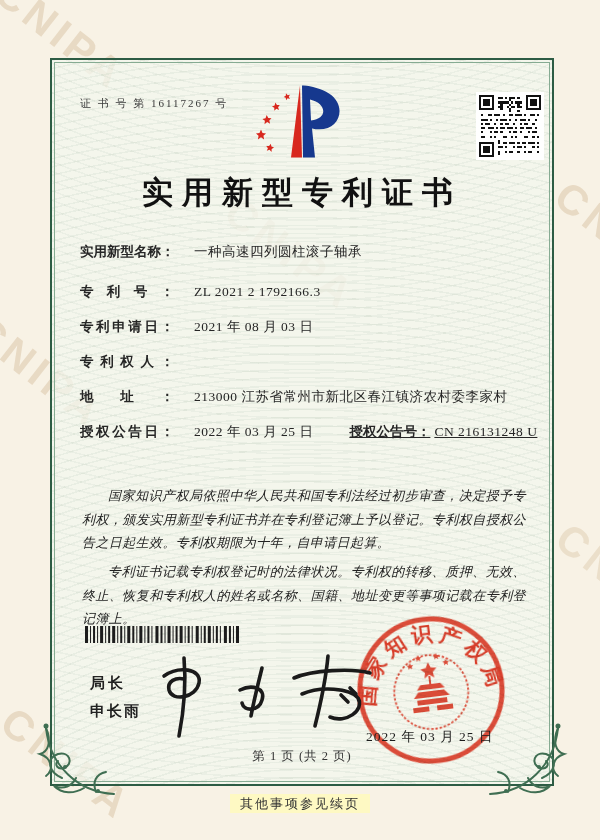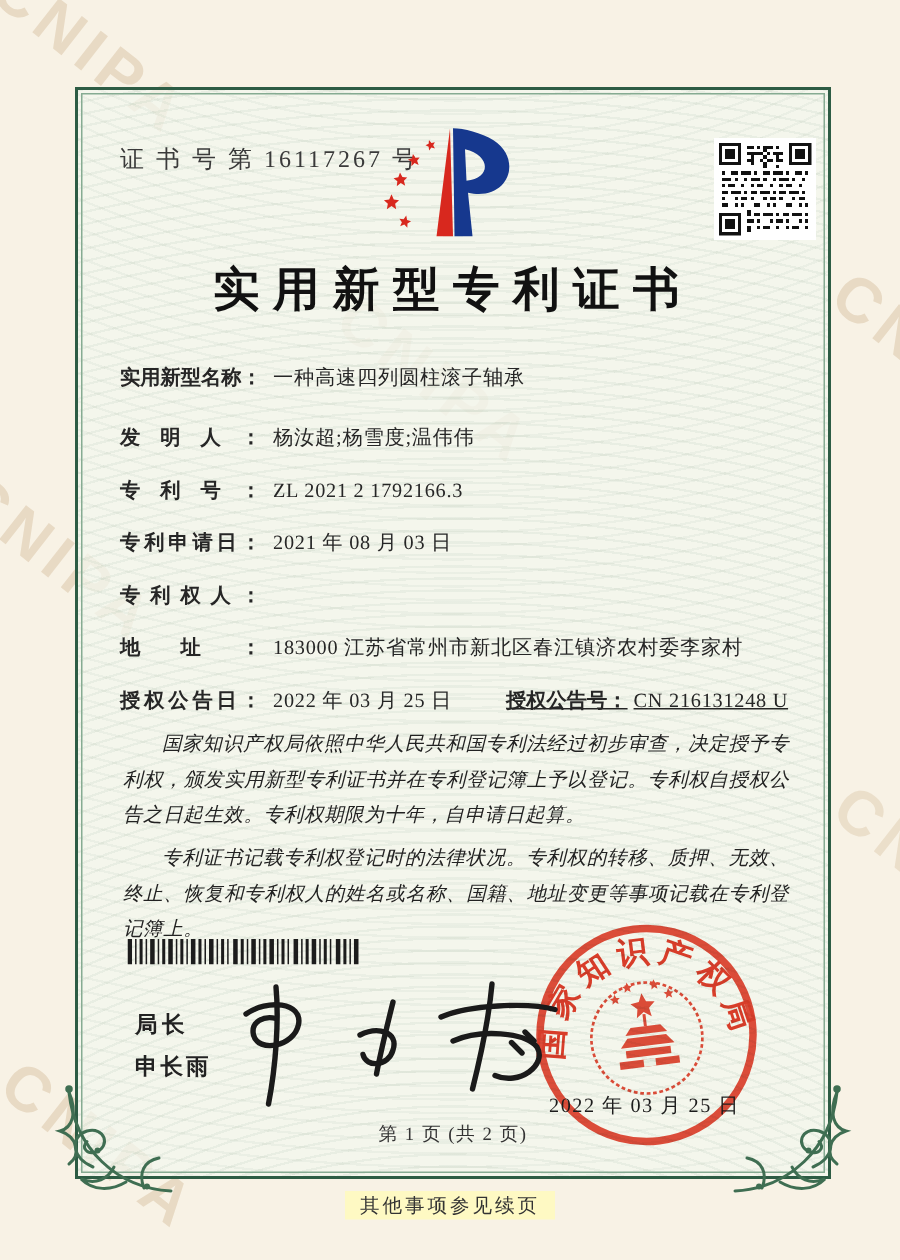--- a/index.html
+++ b/index.html
@@ -28,34 +28,34 @@
     background:
       repeating-radial-gradient(circle at 50% 160%, rgba(130,165,140,.10) 0 1.5px, transparent 1.5px 8px),
       repeating-radial-gradient(circle at 50% -70%, rgba(130,165,140,.08) 0 1.5px, transparent 1.5px 9px),
       rgba(243,246,238,.72);
   }
   .frame-inner{position:absolute;inset:2px;border:1px solid #86ab92;pointer-events:none;}
   .orn{position:absolute;width:84px;height:84px;z-index:4;}
   .orn-bl{left:-16px;bottom:-18px;}
   .orn-br{right:-16px;bottom:-18px;transform:scaleX(-1);}
   
-  .cert-no{position:absolute;left:28px;top:36px;font-size:16px;letter-spacing:2px;color:#3a3a3a;}
+  .cert-no{position:absolute;left:28px;top:36px;font-size:11px;letter-spacing:2px;color:#3a3a3a;}
   .logo{position:absolute;left:190px;top:20px;width:120px;height:88px;}
   .qr{position:absolute;left:424px;top:32px;width:62px;height:62px;background:#fff;padding:3px;}
   .doc-title{
     position:absolute;left:0;right:0;top:112px;text-align:center;
     font-size:31px;font-weight:bold;letter-spacing:9px;color:#111;white-space:nowrap;
   }
   
   .fields{position:absolute;left:28px;right:20px;top:174px;font-size:13.5px;color:#262626;}
   .f-row{height:35px;display:flex;align-items:center;white-space:nowrap;}
   .f-row.first{margin-bottom:5px;}
   .f-label{
     display:inline-block;width:94px;text-align:justify;text-align-last:justify;
-    margin-right:8px;font-weight:600;flex:none;
+    margin-right:20px;font-weight:600;flex:none;
   }
   .f-label.auto{width:auto;text-align-last:auto;margin-right:4px;}
   .f-value{letter-spacing:.5px;}
   .f-pair2{margin-left:36px;display:flex;align-items:center;text-decoration:underline;}
   
   .body-text{position:absolute;left:26px;right:22px;top:420px;font-size:13px;line-height:1.82;
     letter-spacing:.4px;color:#222;text-align:justify;font-style:italic;}
   .body-text p{margin:4px;text-indent:2em;}
   .body-text p + p{margin-top:5px;}
   
@@ -163,37 +163,33 @@
   </svg>
 
   <div class="doc-title">实用新型专利证书</div>
 
   <div class="fields">
     <div class="f-row first">
       <span class="f-label">实用新型名称：</span>
       <span class="f-value">一种高速四列圆柱滚子轴承</span>
     </div>
     <div class="f-row">
-      <span class="f-label">发明人：</span>
-      <span class="f-value">杨汝超;杨雪度;温伟伟</span>
-    </div>
-    <div class="f-row">
       <span class="f-label">专利号：</span>
       <span class="f-value">ZL 2021 2 1792166.3</span>
     </div>
     <div class="f-row">
       <span class="f-label">专利申请日：</span>
       <span class="f-value">2021 年 08 月 03 日</span>
     </div>
     <div class="f-row">
       <span class="f-label">专利权人：</span>
     </div>
     <div class="f-row">
       <span class="f-label">地址：</span>
-      <span class="f-value">183000 江苏省常州市新北区春江镇济农村委李家村</span>
+      <span class="f-value">213000 江苏省常州市新北区春江镇济农村委李家村</span>
     </div>
     <div class="f-row">
       <span class="f-label">授权公告日：</span>
       <span class="f-value">2022 年 03 月 25 日</span>
       <span class="f-pair2">
         <span class="f-label auto">授权公告号：</span>
         <span class="f-value">CN 216131248 U</span>
       </span>
     </div>
   </div>

